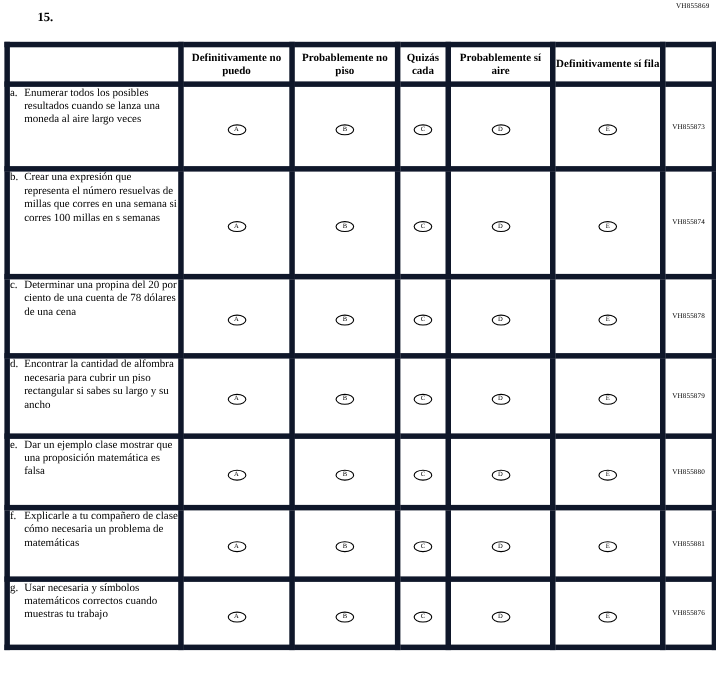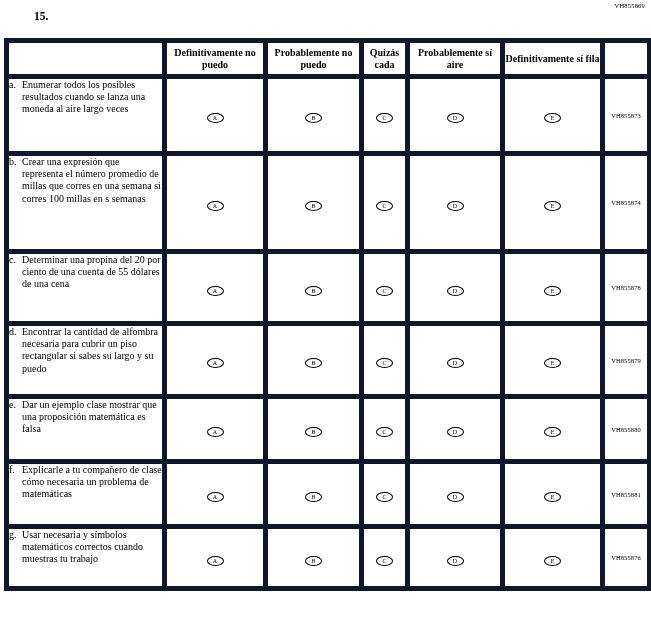--- a/index.html
+++ b/index.html
@@ -90,21 +90,21 @@
       <col class="c-o3">
       <col class="c-o4">
       <col class="c-o5">
       <col class="c-code">
   </colgroup>
 
   <tbody>
       <tr class="hdr">
     <th></th>
     <th class="opt">Definitivamente no puedo</th>
-    <th class="opt">Probablemente no puedo</th>
+    <th class="opt">Probablemente no piso</th>
     <th class="opt">Quizás cada</th>
     <th class="opt">Probablemente sí aire</th>
     <th class="opt">Definitivamente sí fila</th>
     <th></th>
   </tr>
 
   <tr class="r0">
     <td class="item">
       <div class="item-inner">
         <span class="row-letter">a.</span>
@@ -116,51 +116,51 @@
     <td class="bub"><span class="oval">C</span></td>
     <td class="bub"><span class="oval">D</span></td>
     <td class="bub"><span class="oval">E</span></td>
     <td class="code">VH855873</td>
   </tr>
 
   <tr class="r1">
     <td class="item">
       <div class="item-inner">
         <span class="row-letter">b.</span>
-        <span class="row-text">Crear una expresión que representa el número promedio de millas que corres en una semana si corres 100 millas en s semanas</span>
+        <span class="row-text">Crear una expresión que representa el número resuelvas de millas que corres en una semana si corres 100 millas en s semanas</span>
       </div>
     </td>
     <td class="bub"><span class="oval">A</span></td>
     <td class="bub"><span class="oval">B</span></td>
     <td class="bub"><span class="oval">C</span></td>
     <td class="bub"><span class="oval">D</span></td>
     <td class="bub"><span class="oval">E</span></td>
     <td class="code">VH855874</td>
   </tr>
 
   <tr class="r2">
     <td class="item">
       <div class="item-inner">
         <span class="row-letter">c.</span>
-        <span class="row-text">Determinar una propina del 20 por ciento de una cuenta de 55 dólares de una cena</span>
+        <span class="row-text">Determinar una propina del 20 por ciento de una cuenta de 78 dólares de una cena</span>
       </div>
     </td>
     <td class="bub"><span class="oval">A</span></td>
     <td class="bub"><span class="oval">B</span></td>
     <td class="bub"><span class="oval">C</span></td>
     <td class="bub"><span class="oval">D</span></td>
     <td class="bub"><span class="oval">E</span></td>
     <td class="code">VH855878</td>
   </tr>
 
   <tr class="r3">
     <td class="item">
       <div class="item-inner">
         <span class="row-letter">d.</span>
-        <span class="row-text">Encontrar la cantidad de alfombra necesaria para cubrir un piso rectangular si sabes su largo y su puedo</span>
+        <span class="row-text">Encontrar la cantidad de alfombra necesaria para cubrir un piso rectangular si sabes su largo y su ancho</span>
       </div>
     </td>
     <td class="bub"><span class="oval">A</span></td>
     <td class="bub"><span class="oval">B</span></td>
     <td class="bub"><span class="oval">C</span></td>
     <td class="bub"><span class="oval">D</span></td>
     <td class="bub"><span class="oval">E</span></td>
     <td class="code">VH855879</td>
   </tr>
 

